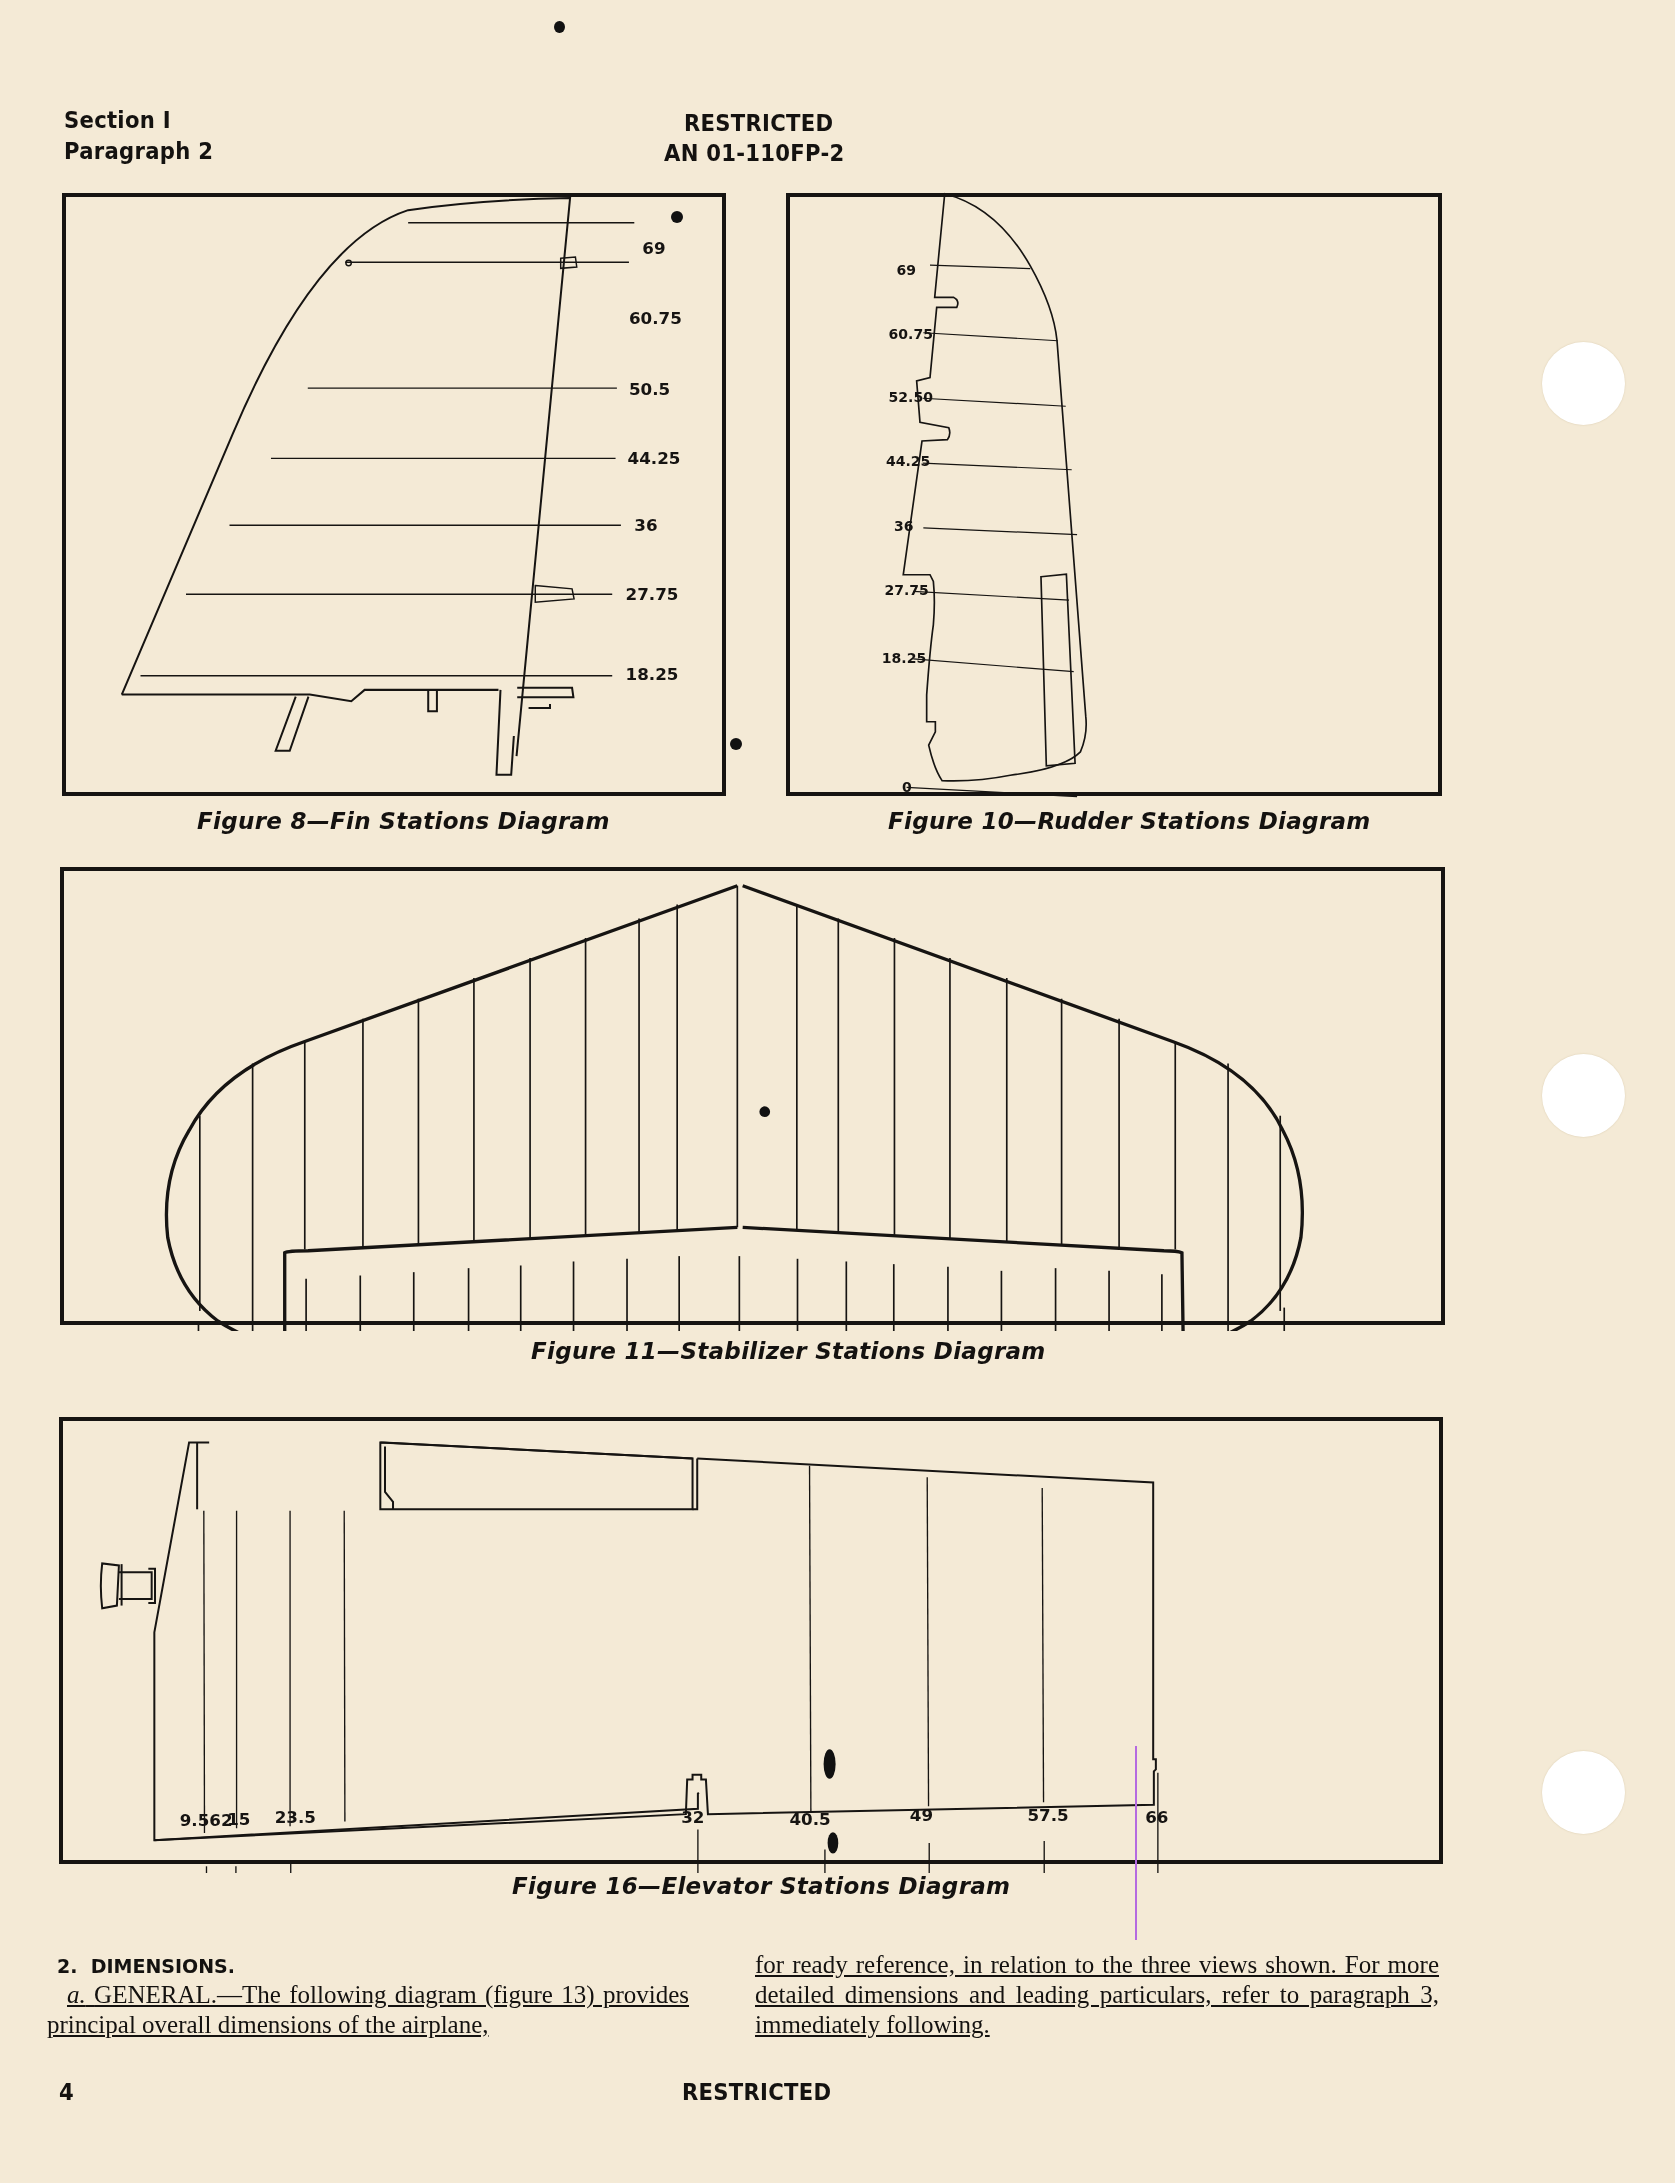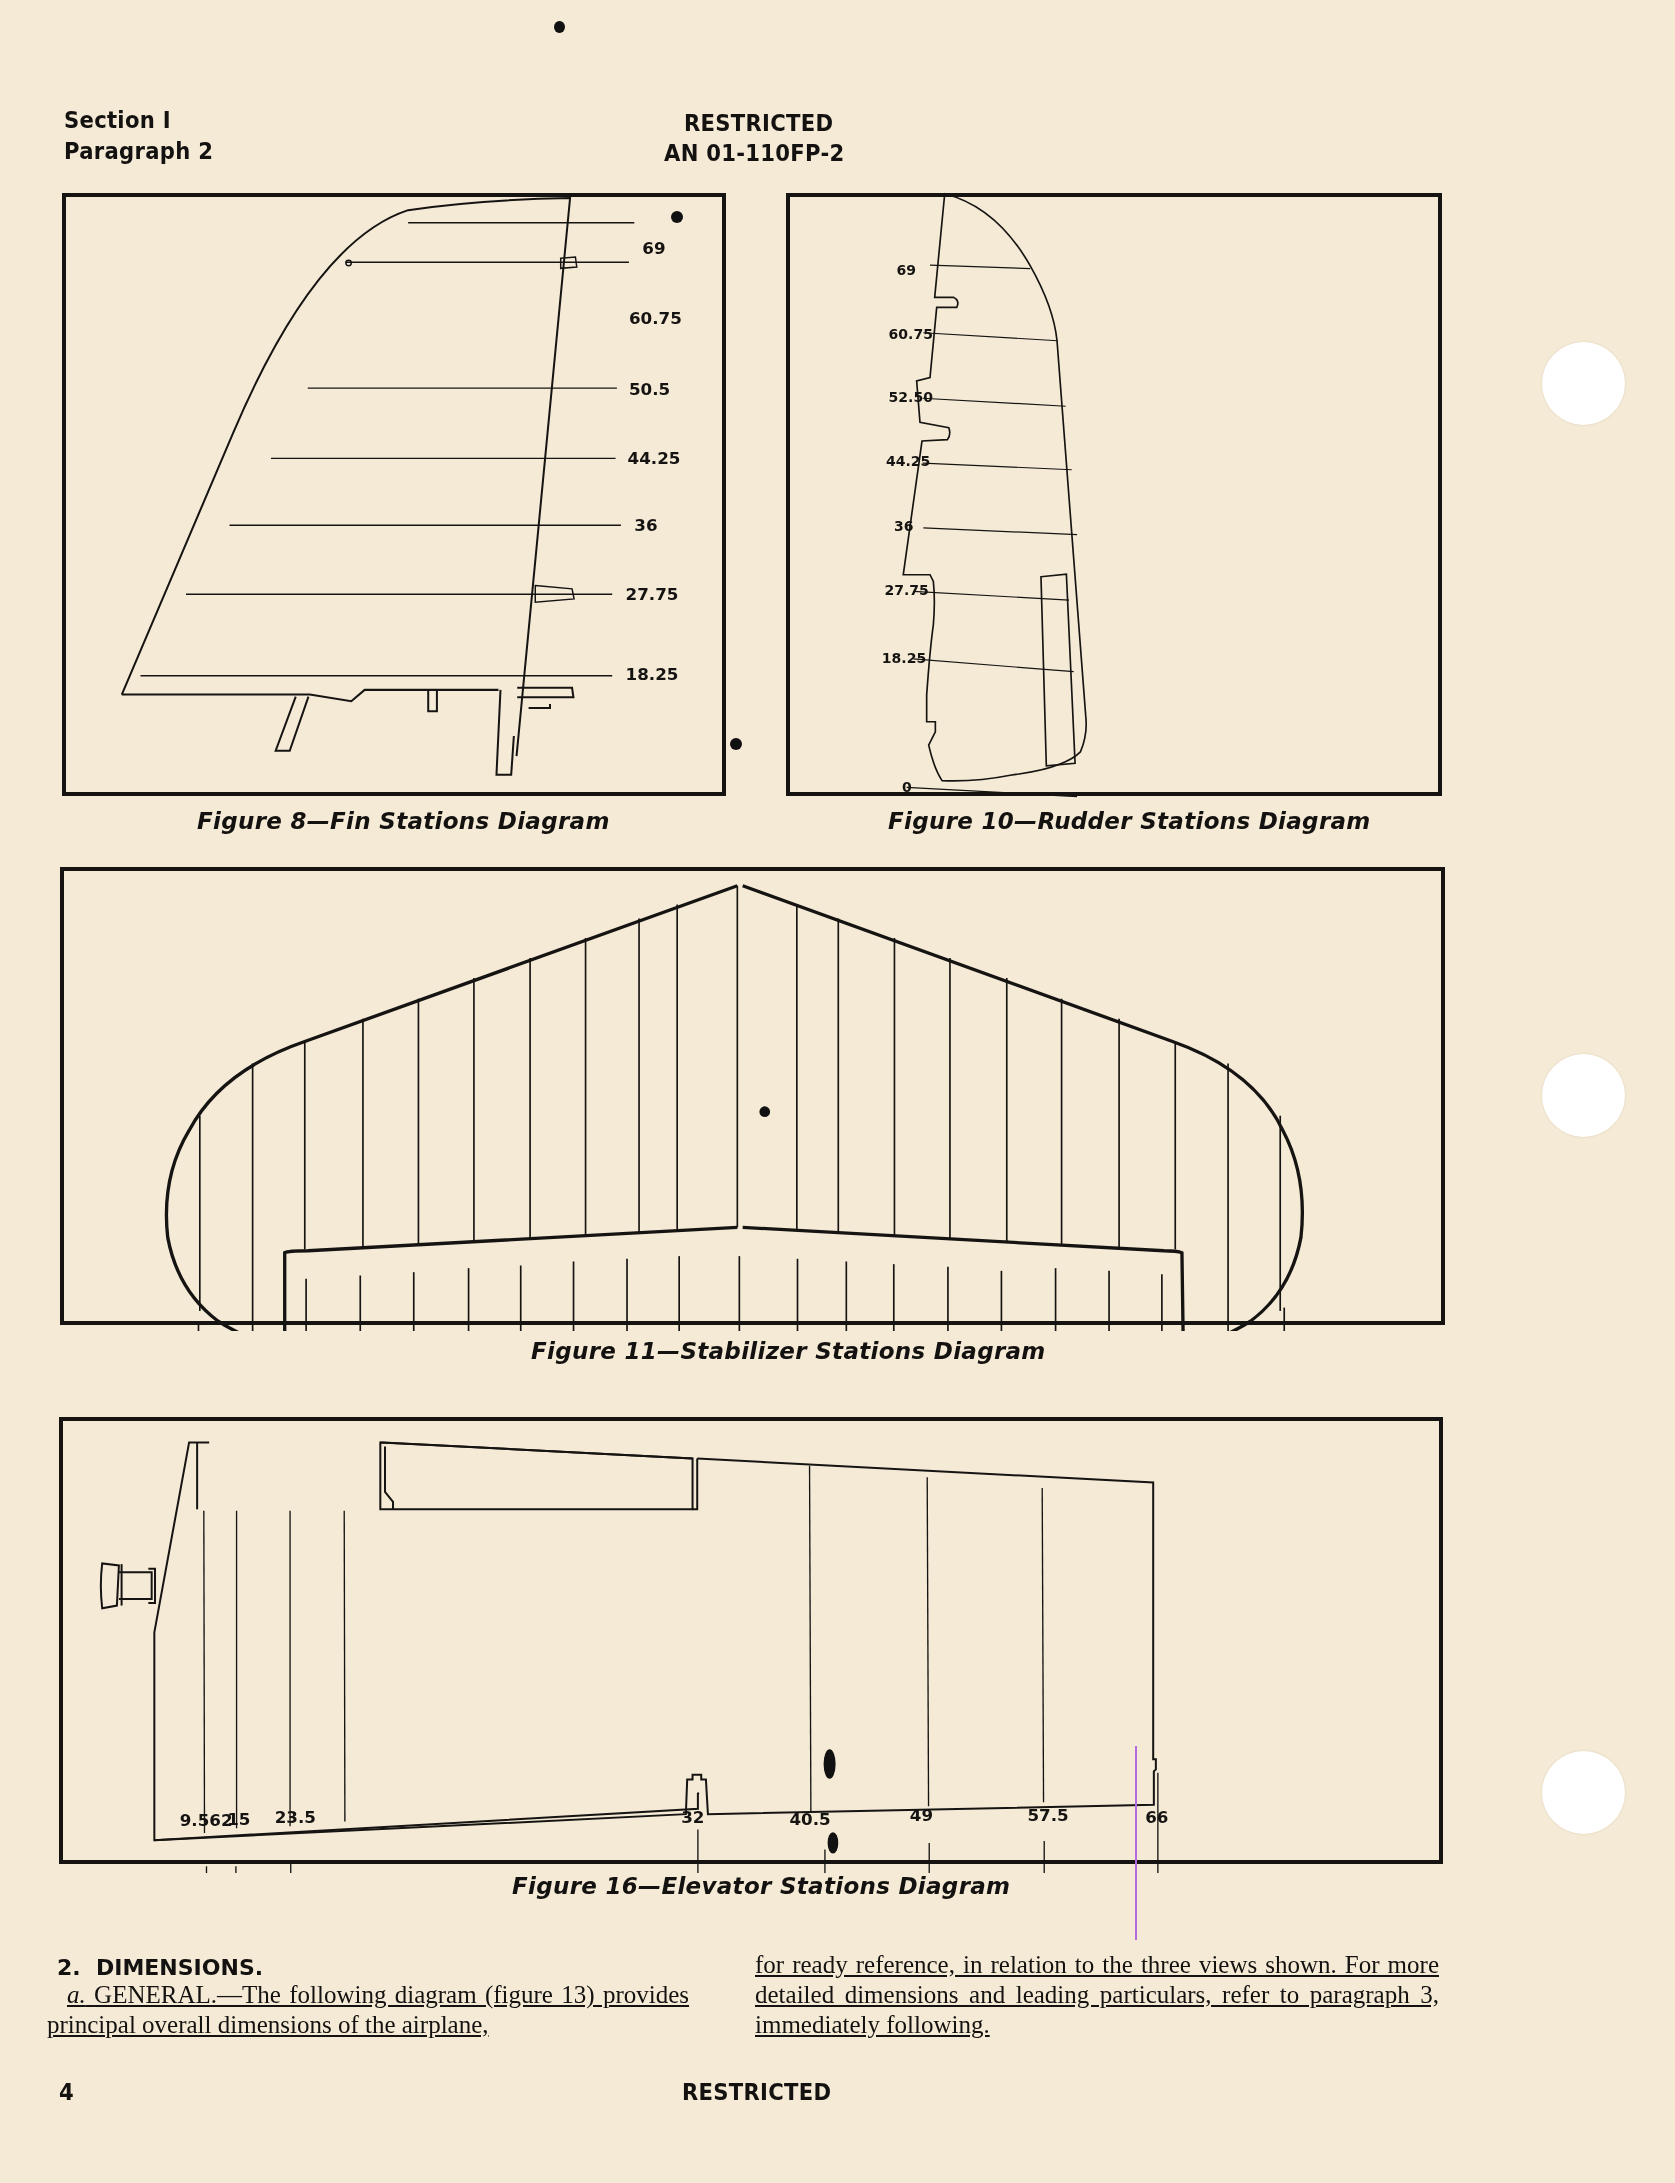--- a/index.html
+++ b/index.html
@@ -227,21 +227,21 @@
   <text x="410" y="625" font-size="25">23.5</text>
   <text x="1018" y="625" font-size="25">32</text>
   <text x="1180" y="628" font-size="25">40.5</text>
   <text x="1360" y="622" font-size="25">49</text>
   <text x="1536" y="622" font-size="25">57.5</text>
   <text x="1712" y="625" font-size="25">66</text>
 </svg>
 <div class="abs" style="left:1135px; top:1746px; width:2px; height:194px; background:#b56ae0;"></div>
 <div class="caption" style="left:512px; top:1873px;">Figure 16—Elevator Stations Diagram</div>
 
-<div class="abs" style="left:57px; top:1955px; font-family:'DejaVu Sans', sans-serif; font-weight:bold; font-size:22px; white-space:pre;">2.  DIMENSIONS.</div>
+<div class="abs" style="left:57px; top:1955px; font-family:'DejaVu Sans', sans-serif; font-weight:bold; font-size:19px; white-space:pre;">2.  DIMENSIONS.</div>
 <div class="body-text" style="left:47px; top:1980px; width:642px;">
   <span style="display:inline-block; width:20px;"></span><i>a.</i>
   <span>GENERAL.</span><span>—The following diagram (figure 13) provides principal overall dimensions of the airplane,</span>
 </div>
 <div class="body-text" style="left:755px; top:1950px; width:684px;">
   <span>for ready reference, in relation to the three views shown. For more detailed dimensions and leading particulars, refer to paragraph 3, immediately following.</span>
 </div>
 
 <div class="abs hdr" style="left:59px; top:2079px;">4</div>
 <div class="abs hdr" style="left:682px; top:2079px;">RESTRICTED</div>

